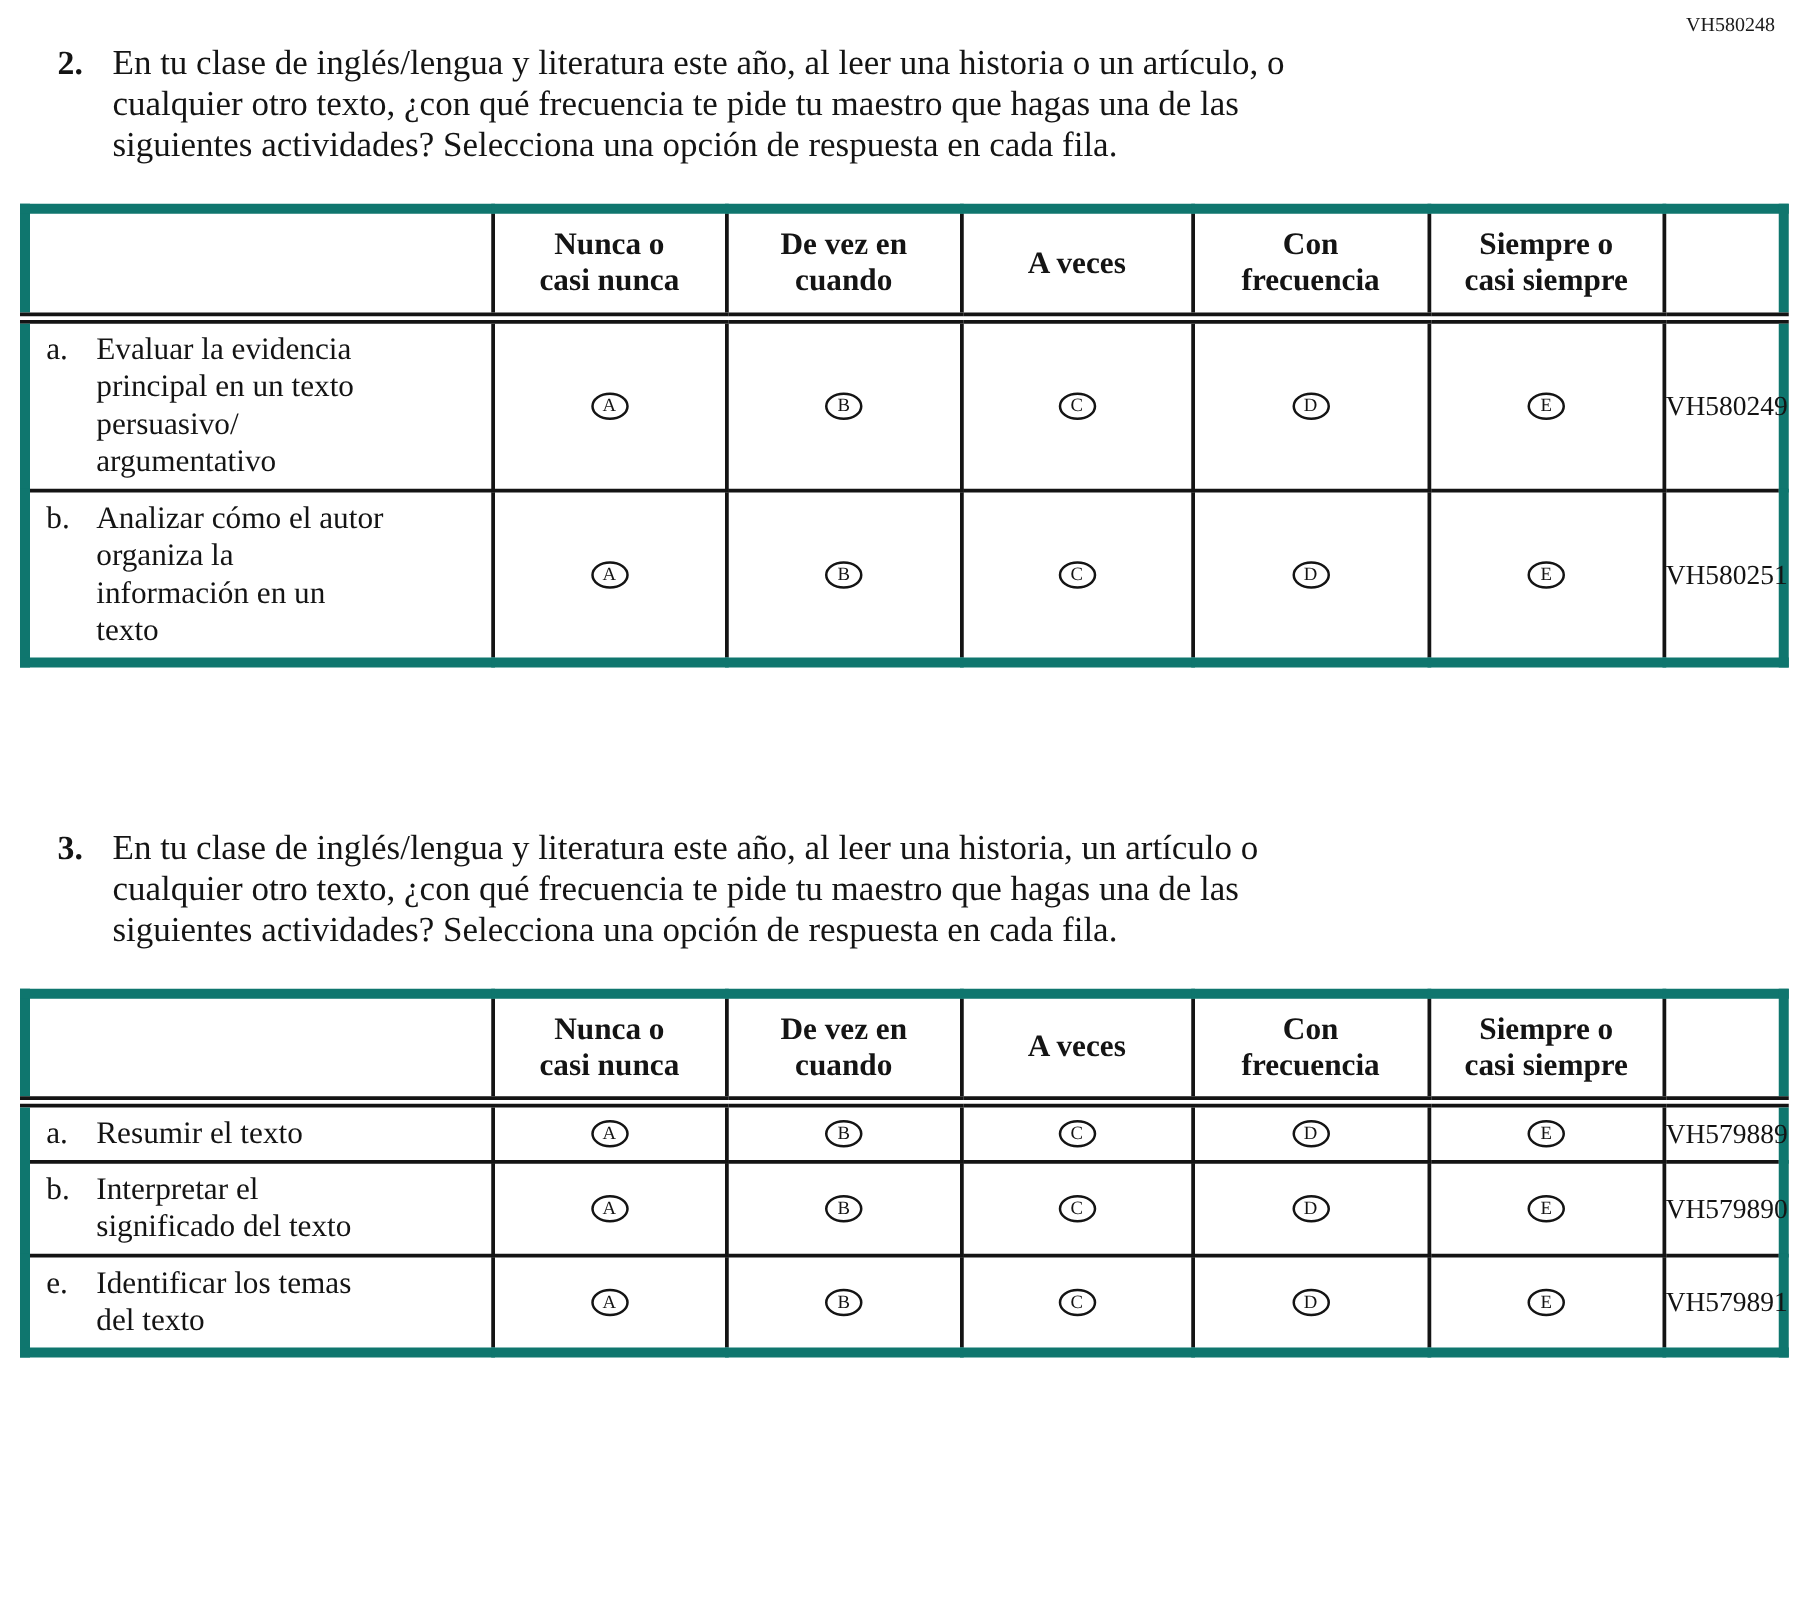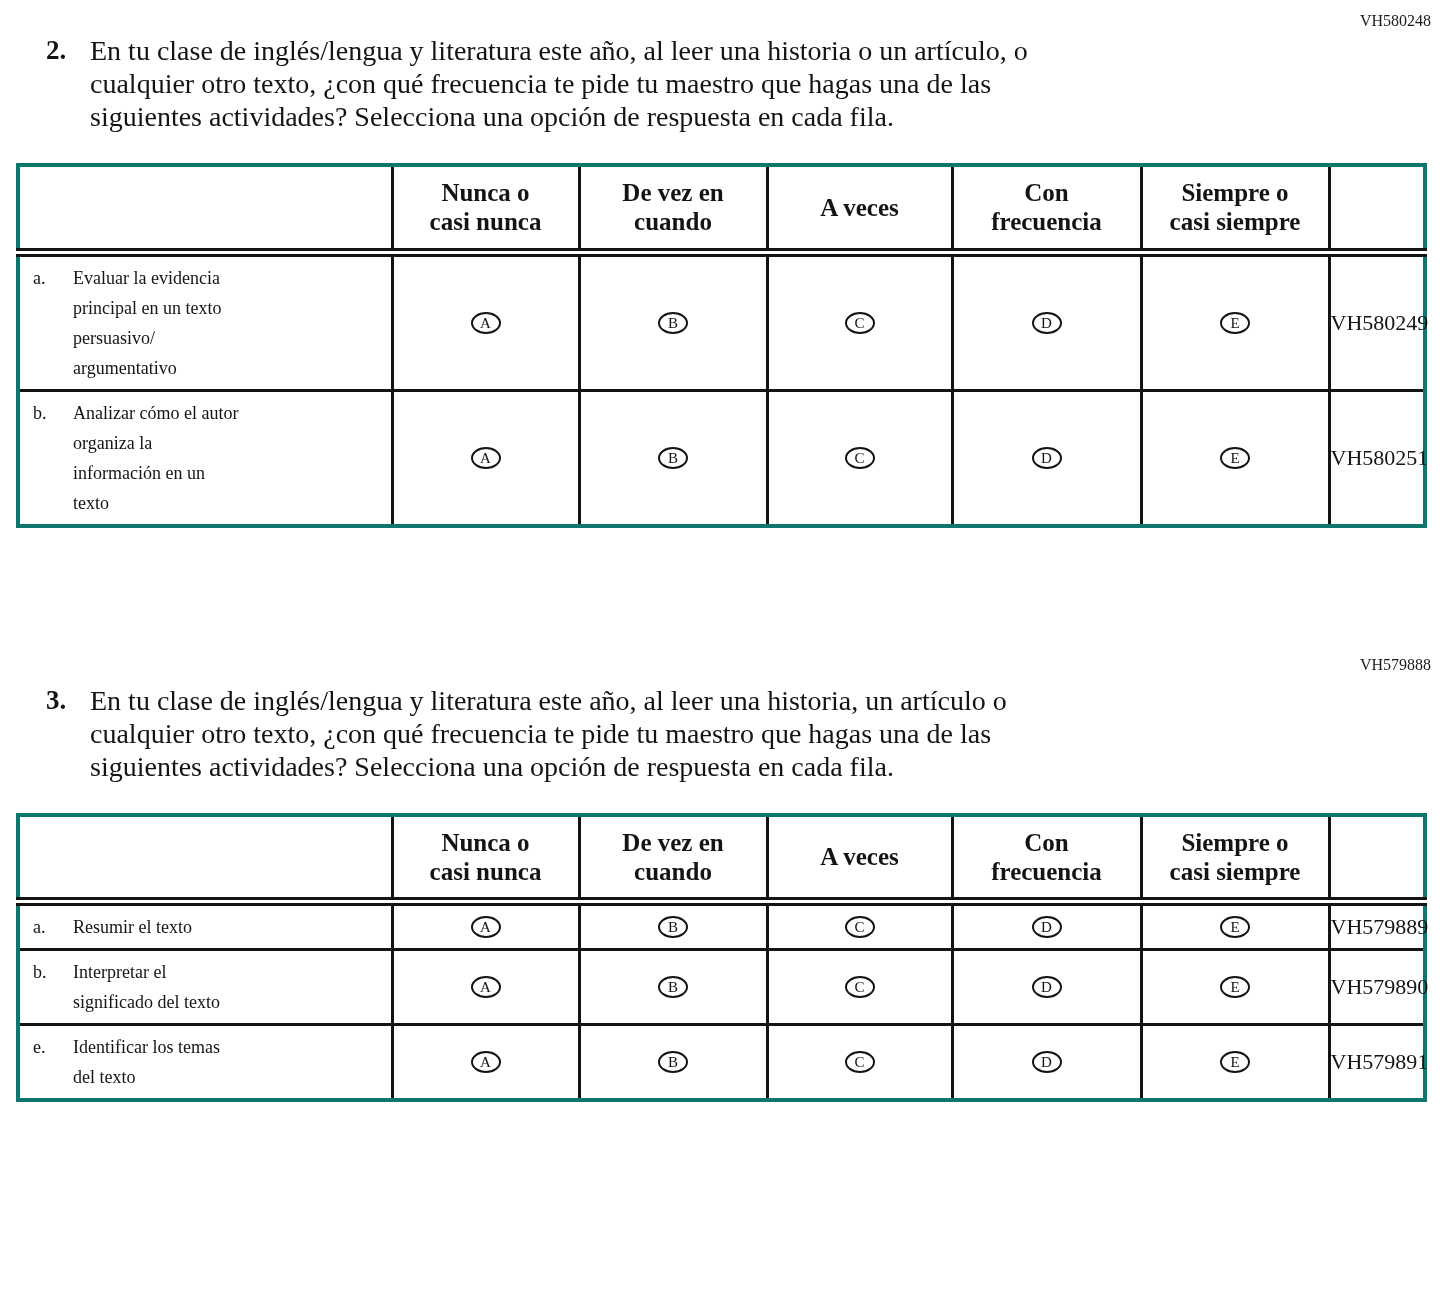--- a/index.html
+++ b/index.html
@@ -9,21 +9,21 @@
     width: 1440px;
     min-height: 1297px;
     background: #ffffff;
     font-family: "Liberation Serif", serif;
     color: #141414;
     padding-top: 12px;
     overflow: hidden;
   }
   .form-code {
     text-align: right;
-    padding-right: 9px;
+    padding-right: 20px;
     font-size: 16px;
     line-height: 18px;
     color: #1b1b1b;
   }
   .prompt-row { display: flex; margin-left: 46px; margin-top: 4px; }
   .q-num {
     flex: 0 0 44px;
     width: 44px;
     font-weight: bold;
     font-size: 27px;
@@ -36,41 +36,41 @@
     width: 1120px;
     white-space: pre-line;
   }
   .q-text b { font-weight: normal; }
 
   table.survey-table {
     border-collapse: collapse;
     table-layout: fixed;
     width: 1407px;
     margin: 30px 0 0 16px;
-    border: 4px solid #0f766e;
+    border: 8px solid #0f766e;
   }
   .survey-table th, .survey-table td {
     border: 3px solid #141414;
     padding: 0;
     background: #ffffff;
   }
   .survey-table thead th {
     height: 87px;
     font-size: 25px;
     line-height: 29px;
     font-weight: bold;
     text-align: center;
     vertical-align: middle;
     white-space: pre-line;
     border-bottom: 9px double #141414;
   }
   td.label-cell {
     padding: 6px 6px 6px 13px;
     vertical-align: middle;
-    font-size: 18px;
+    font-size: 25px;
     line-height: 30px;
   }
   .row-letter { display: inline-block; width: 40px; vertical-align: top; }
   .row-label {
     display: inline-block;
     width: 305px;
     vertical-align: top;
     white-space: pre-line;
   }
   td.opt-cell { text-align: center; vertical-align: middle; }
@@ -156,21 +156,20 @@
     <td class="opt-cell"><span class="bubble">C</span></td>
     <td class="opt-cell"><span class="bubble">D</span></td>
     <td class="opt-cell"><span class="bubble">E</span></td>
     <td class="code-cell"><span>VH580251</span></td>
   </tr>
 </tbody>
     </table>
   </section>
 
   <section id="q3">
-    <div class="form-code">VH579888</div>
     <div class="prompt-row">
       <div class="q-num">3.</div>
       <p class="q-text"><span>En tu clase de inglés/lengua y literatura este año, al leer una historia, un artículo o
 cualquier otro texto, ¿con qué frecuencia te pide tu maestro que hagas una de las
 siguientes actividades? Selecciona </span><b>una</b><span> opción de respuesta en cada fila.</span></p>
     </div>
     <table class="survey-table">
       <colgroup>
         <col style="width:374px">
           <col style="width:187px">

